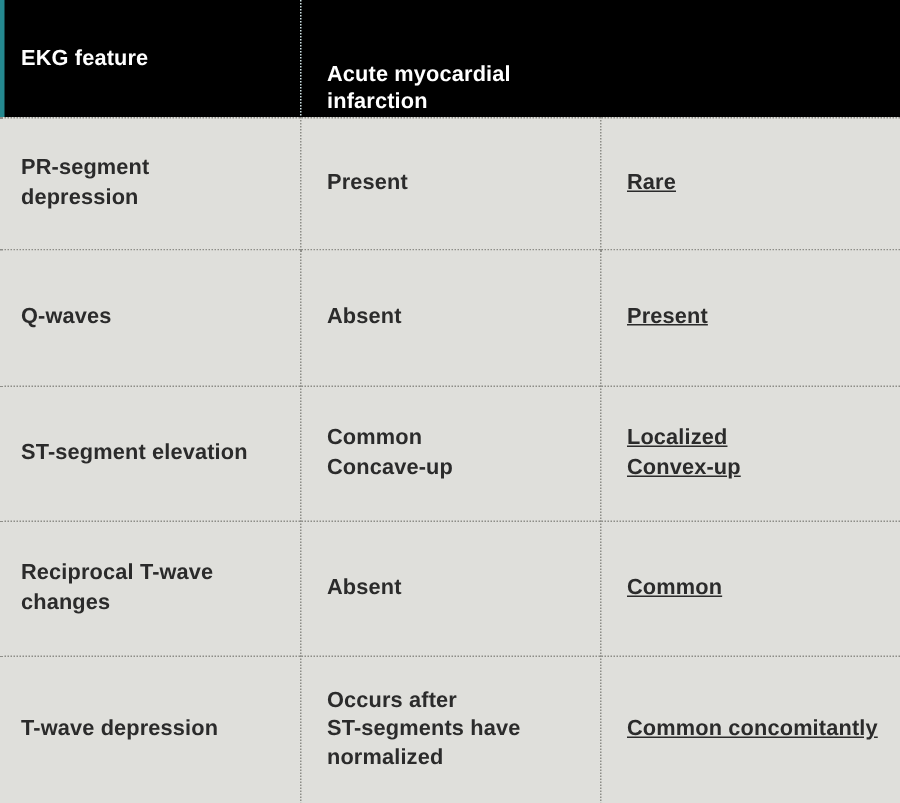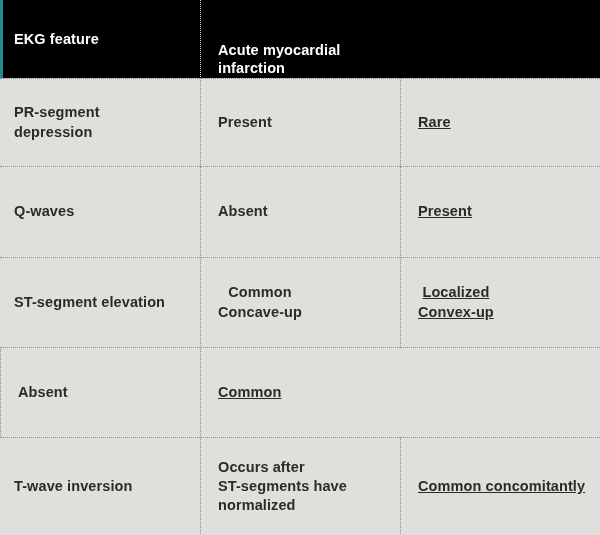--- a/index.html
+++ b/index.html
@@ -99,21 +99,21 @@
     position: absolute;
     left: 0;
     top: -1px;
     bottom: -1px;
     border-left: 1px dotted #8d8d88;
   }
 
   
   .row-h-1 { height: 89px; }
   .row-h-2 { height: 91px; justify-content: center; }
-  .row-h-3 { height: 90px; text-align: center; }
+  .row-h-3 { height: 90px; }
   .row-h-4 { height: 90px; }
   .row-h-5 { height: 97px; }
 
   .cell-text {
     display: block;
     white-space: pre-line;
   }
 </style>
 </head>
 <body>
@@ -165,31 +165,35 @@
         <span class="cell-text">Common
 Concave-up</span>
       </div>
       <div class="td td-2">
         <span class="cell-text">Localized
 Convex-up</span>
       </div>
     </div>
 
     <div class="trow row-h-4">
+      <div class="td td-0">
+        <span class="cell-text">Reciprocal T-wave
+changes</span>
+      </div>
       <div class="td td-1">
         <span class="cell-text">Absent</span>
       </div>
       <div class="td td-2">
         <span class="cell-text">Common</span>
       </div>
     </div>
 
     <div class="trow row-h-5">
       <div class="td td-0">
-        <span class="cell-text">T-wave inversion</span>
+        <span class="cell-text">T-wave depression</span>
       </div>
       <div class="td td-1">
         <span class="cell-text">Occurs after
 ST-segments have
 normalized</span>
       </div>
       <div class="td td-2">
         <span class="cell-text">Common concomitantly</span>
       </div>
     </div>

